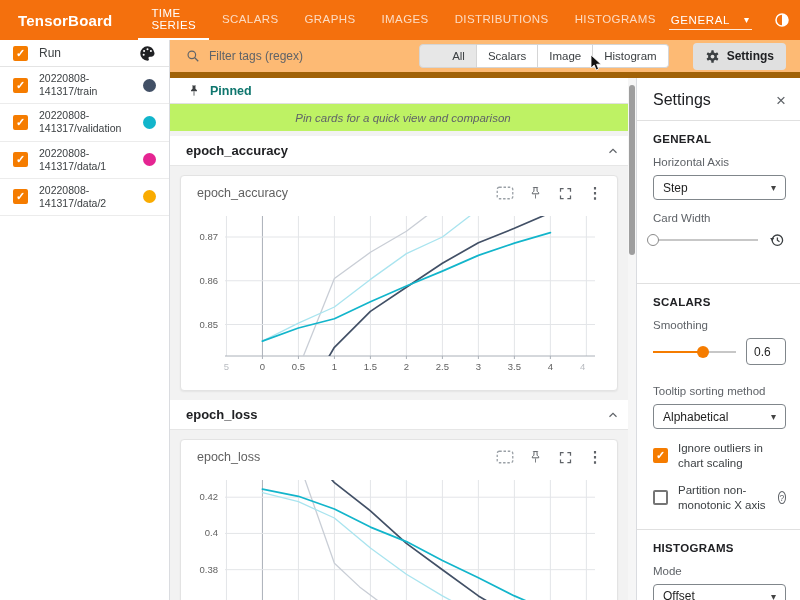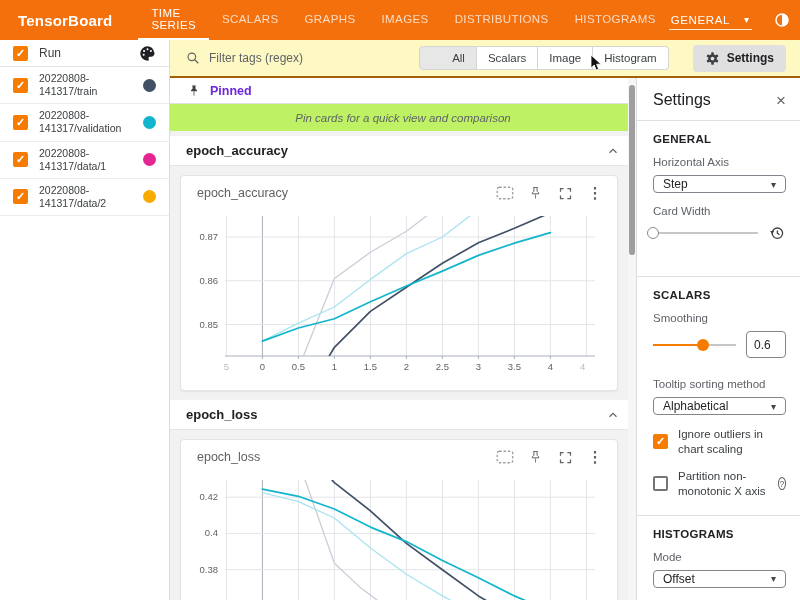--- a/index.html
+++ b/index.html
@@ -34,38 +34,38 @@
   .run-dot { width:13px; height:13px; border-radius:50%; margin-left:auto; flex:none; }
   .cb { width:15px; height:15px; border:2px solid #757575; border-radius:2px; flex:none; display:flex;
     align-items:center; justify-content:center; cursor:pointer; background:#fff; }
   .cb .check { display:none; color:#fff; font-size:11px; font-weight:bold; line-height:1; }
   .cb.checked { background:#f57c00; border-color:#f57c00; }
   .cb.checked .check { display:block; }
 
   
   .rightcol { flex:1; display:flex; flex-direction:column; min-width:0; }
   .topbar { height:38px; flex:none; display:flex; align-items:center; padding:0 14px 0 16px;
-    border-bottom:2px solid #a16207; background:#fef9c3; position:relative; }
+    border-bottom:6px solid #a16207; background:#fdba74; position:relative; }
   .topbar .ph { font-size:12px; color:#5f6368; margin-left:9px; }
   .chips { display:flex; margin-left:auto; }
   .chip { height:24px; display:flex; align-items:center; padding:0 11px; font-size:11.5px; color:#3c4043;
     border:1px solid #d5d5d5; border-left:none; background:#fff; cursor:pointer; white-space:nowrap; }
   .chip:first-child { border-left:1px solid #d5d5d5; border-radius:4px 0 0 4px;padding-left:32px; }
   .chip:last-child { border-radius:0 4px 4px 0; }
   .chip.selected { background:#e7e7e7; }
   .settings-btn { margin-left:24px; height:27px; background:#e0e0e0; border-radius:4px; display:flex;
     align-items:center; gap:7px; padding:0 12px; font-size:12px; font-weight:bold; color:#202124; cursor:pointer; }
   .cursor-arrow { position:absolute; left:420px; top:14px; pointer-events:none; z-index:5; }
 
   .lower { flex:1; display:flex; min-height:0; }
 
   
   .main { flex:1; background:#f2f2f2; position:relative; overflow:hidden; min-width:0; }
   .pinned-row { height:26px; background:#fff; border-bottom:1px solid #e0e0e0; display:flex; align-items:center; gap:9px; padding:0 17px; }
-  .pinned-row .t { font-size:12.5px; font-weight:bold; color:#6d28d9; }
+  .pinned-row .t { font-size:12.5px; font-weight:bold; color:#0f766e; }
   .hint-strip { height:27px; background:#bef264; display:flex; align-items:center; justify-content:center; }
   .hint-strip .t { font-size:11.5px; font-style:italic; color:#5f6368; }
   .gap5 { height:5px; }
   .section-hdr { height:30px; background:#fff; border-bottom:1px solid #e6e6e6; display:flex; align-items:center;
     padding:0 16px; cursor:pointer; }
   .section-hdr .t { font-size:13px; font-weight:bold; color:#202124; }
   .section-hdr .chev { margin-left:auto; display:flex; }
   .card-zone { padding:9px 18px 9px 10px; }
   .card { background:#fff; border:1px solid #e3e3e3; border-radius:4px; box-shadow:0 1px 2px rgba(0,0,0,.06); }
   .card-hdr { height:34px; display:flex; align-items:center; padding:0 10px 0 16px; }
@@ -83,21 +83,21 @@
 
   
   .panel { width:164px; flex:none; border-left:1px solid #dadce0; background:#fff; overflow:hidden; font-size:12px; }
   .panel-hdr { display:flex; align-items:center; padding:13px 14px 11px 16px; }
   .panel-hdr .t { font-size:16px; color:#202124; flex:1; }
   .panel-close { font-size:17px; color:#5f6368; cursor:pointer; line-height:1; }
   .pdiv { border-top:1px solid #e0e0e0; }
   .psec { padding:12px 14px 14px 16px; }
   .psec h4 { font-size:11.5px; font-weight:bold; color:#202124; letter-spacing:.3px; margin-bottom:11px; }
   .plabel { font-size:11.5px; color:#5f6368; margin-bottom:7px; }
-  .pselect { height:18px; border:1px solid #80868b; border-radius:4px; display:flex; align-items:center;
+  .pselect { height:25px; border:1px solid #80868b; border-radius:4px; display:flex; align-items:center;
     padding:0 9px; margin-bottom:12px; cursor:pointer;gap:31px; }
   .pselect .v { font-size:12px; color:#1f1f1f; flex:1; }
   .pselect .caret { font-size:10px; color:#444; }
   .slider-row { display:flex; align-items:center; gap:10px; margin-bottom:20px; }
   .slider { flex:1; height:14px; position:relative; }
   .slider .track { position:absolute; left:0; right:0; top:6px; height:2px; background:#c7c7c7; }
   .slider .fill { position:absolute; left:0; top:6px; height:2px; background:#f57c00; }
   .slider .thumb { position:absolute; top:1px; width:12px; height:12px; border-radius:50%;
     background:#f57c00; transform:translateX(-50%); cursor:pointer; }
   .slider.hollow .thumb { background:#fff; border:1.5px solid #8a8a8a; width:12px; height:12px; }

